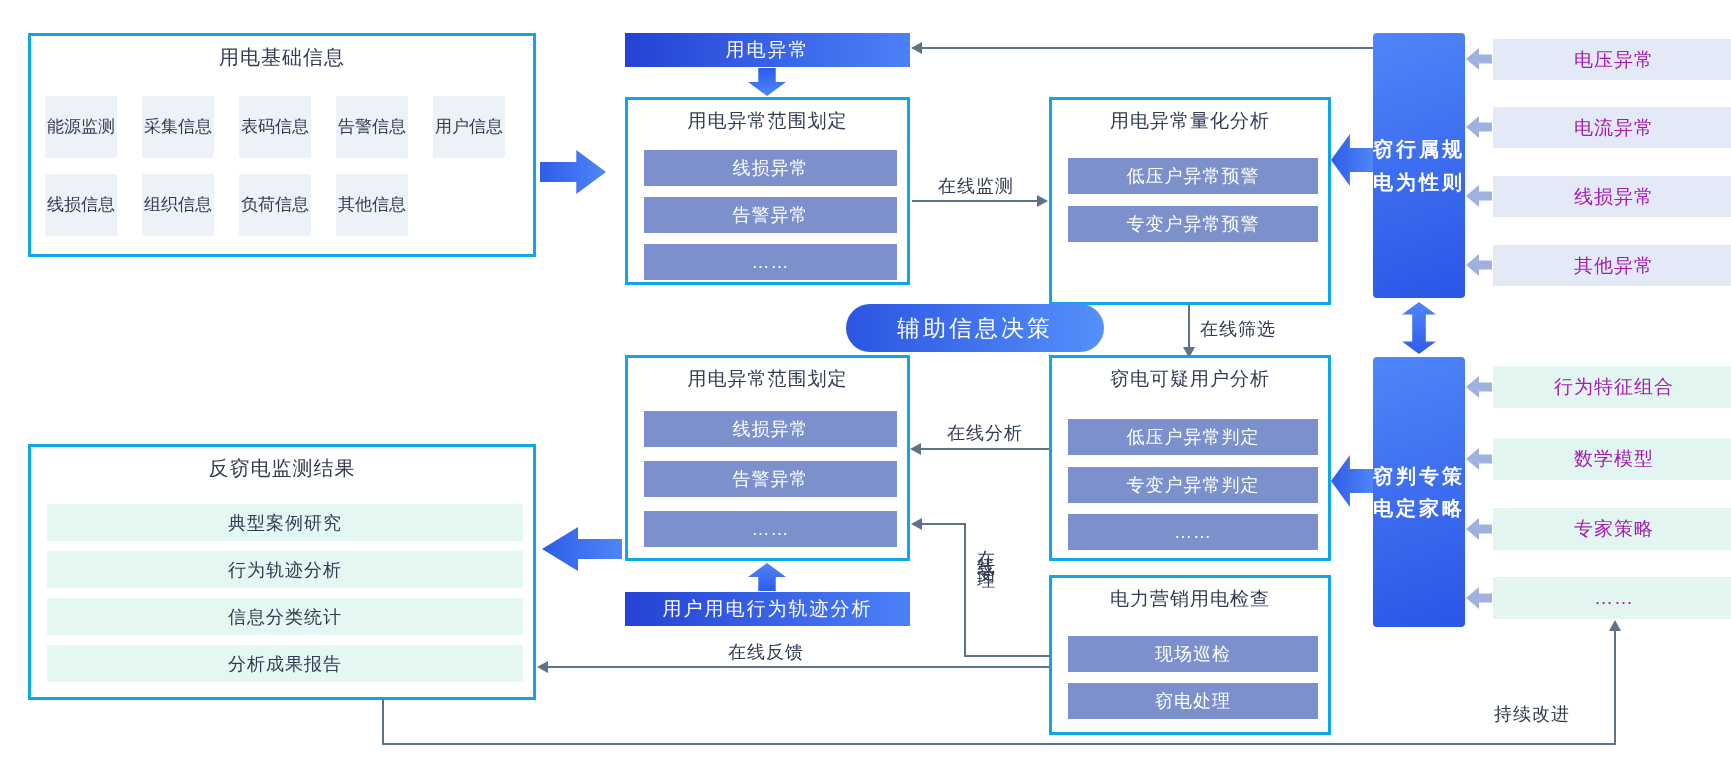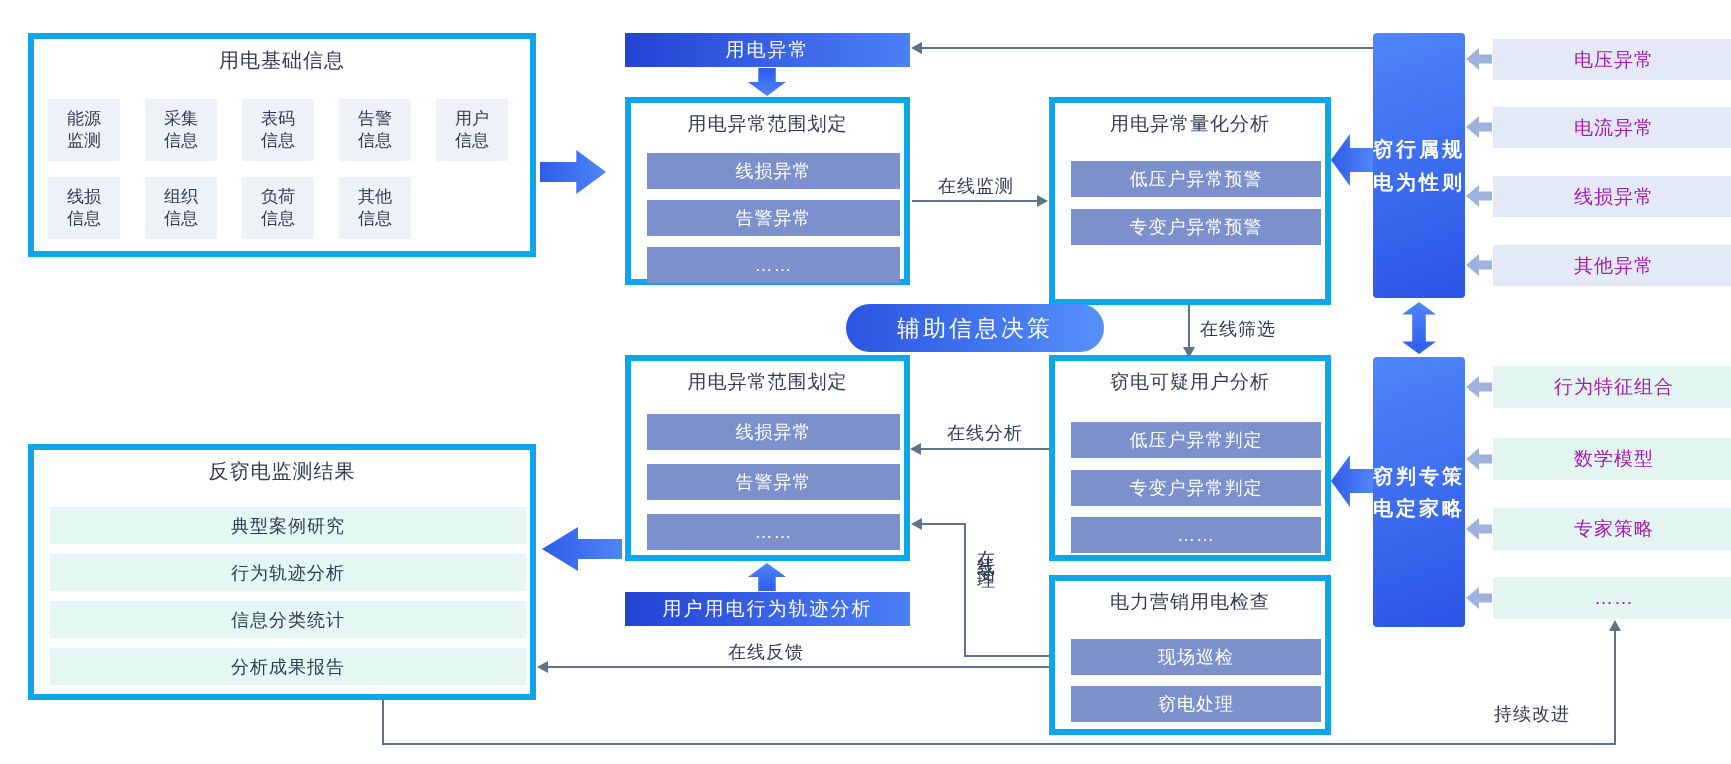--- a/index.html
+++ b/index.html
@@ -1,22 +1,22 @@
 <!DOCTYPE html>
 <html><head>
 <meta charset="utf-8">
 <style>
   html,body{margin:0;padding:0;background:#ffffff;}
   body{font-family:"Liberation Sans", sans-serif;}
   #canvas{position:relative;width:1731px;height:764px;background:#ffffff;overflow:hidden;}
 
-  .box{position:absolute;background:#ffffff;border:6px solid #0ea5e9;box-sizing:border-box;}
+  .box{position:absolute;background:#ffffff;border:3px solid #0ea5e9;box-sizing:border-box;}
   .box-title{position:absolute;left:0;right:0;top:8px;text-align:center;font-size:20px;color:#313B52;letter-spacing:1px;font-weight:500;}
 
-  .chip{position:absolute;width:72px;height:62px;background:#EDF1F8;color:#313B52;display:flex;flex-direction:column;align-items:center;justify-content:center;font-size:17px;line-height:1.3;border-radius:2px;}
+  .chip{position:absolute;width:72px;height:62px;background:#EDF1F8;color:#313B52;display:flex;align-items:center;justify-content:center;font-size:17px;line-height:1.3;border-radius:2px;}
 
   .bar{position:absolute;height:36px;background:#7C91CC;color:#ffffff;display:flex;align-items:center;justify-content:center;font-size:18px;letter-spacing:1px;}
   .mint-row{position:absolute;height:37px;background:#E4F7F3;color:#313B52;display:flex;align-items:center;justify-content:center;font-size:18px;letter-spacing:1px;}
 
   .banner{position:absolute;height:34px;background:linear-gradient(90deg,#2443D4,#4C80F8);color:#ffffff;display:flex;align-items:center;justify-content:center;font-size:19px;letter-spacing:2px;}
   .pill{position:absolute;height:48px;border-radius:26px;background:linear-gradient(90deg,#2B55E2,#5590FA);color:#ffffff;display:flex;align-items:center;justify-content:center;font-size:23px;letter-spacing:3px;}
 
   .tall{position:absolute;left:1373px;width:92px;background:linear-gradient(160deg,#4F86F9,#2B55E6);border-radius:4px;color:#ffffff;display:flex;flex-direction:row;align-items:center;justify-content:center;font-size:20px;font-weight:600;line-height:1.62;letter-spacing:2px;}
 
   .src{position:absolute;left:1493px;width:242px;display:flex;align-items:center;justify-content:center;font-size:19px;color:#a21caf;letter-spacing:1px;}

